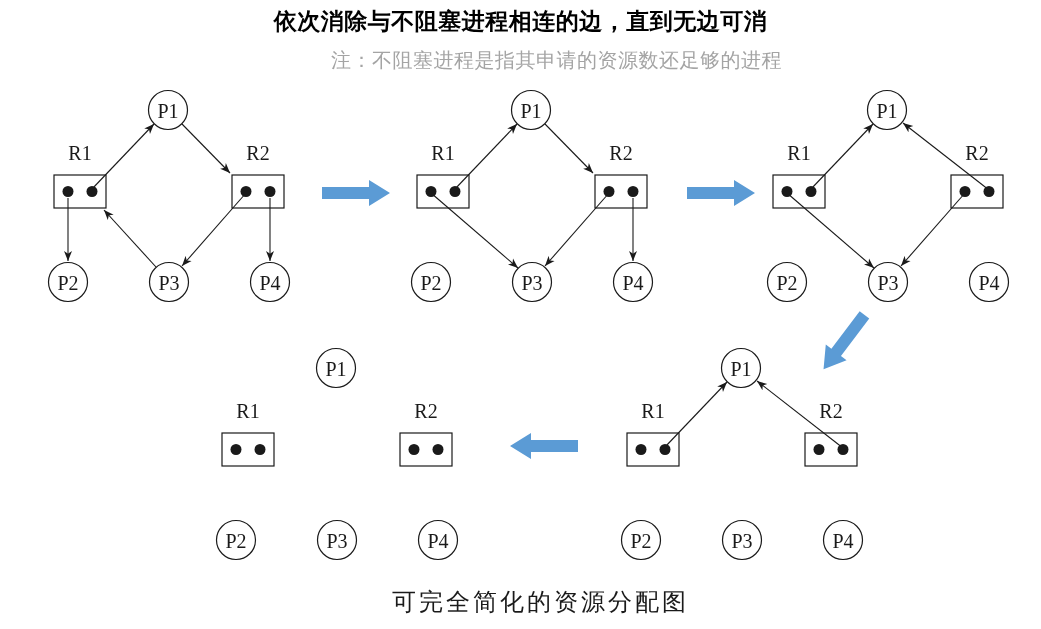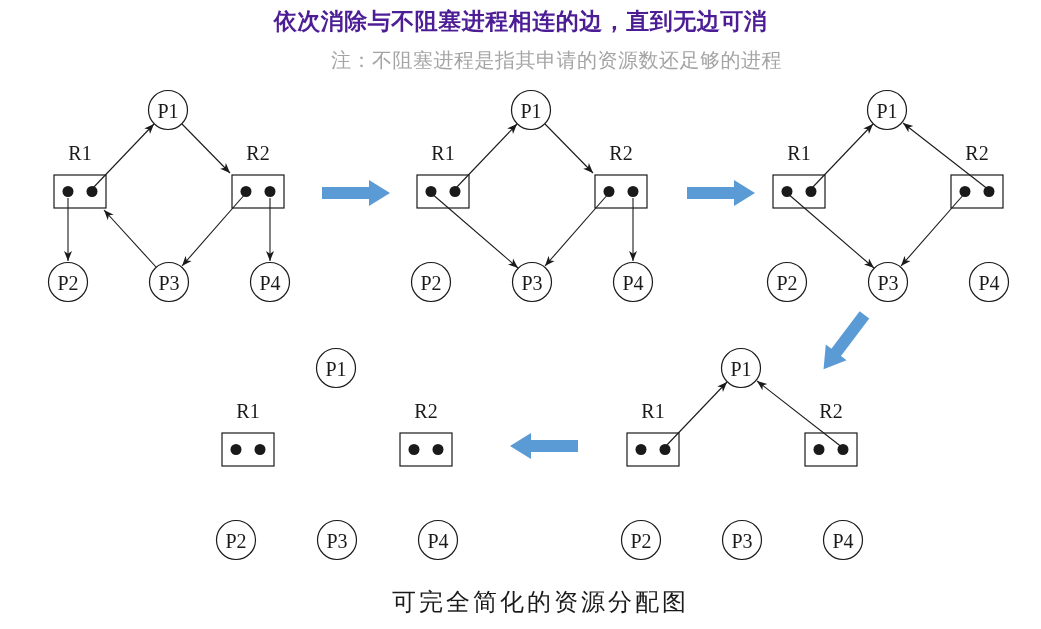--- a/index.html
+++ b/index.html
@@ -12,21 +12,21 @@
   .caption{position:absolute;top:586px;left:0;width:100%;text-align:center;
          font-size:24px;font-weight:400;letter-spacing:3px;padding-left:20px;}
   svg{position:absolute;overflow:visible;}
   svg text{font-family:"Liberation Serif","DejaVu Serif",serif;font-size:20px;}
   .transition{transform-box:fill-box;transform-origin:center center;}
 </style>
 </head>
 <body>
 
 <div class="canvas" id="canvas" style="background: rgb(255, 255, 255);">
-  <div class="title" style="color: #4c1d95;">依次消除与不阻塞进程相连的边，直到无边可消</div>
+  <div class="title" style="color: #000000;">依次消除与不阻塞进程相连的边，直到无边可消</div>
   <div class="subtitle" style="color: rgb(164, 164, 164);">注：不阻塞进程是指其申请的资源数还足够的进程</div>
   <div id="diagram-layer">
       <svg width="290" height="230" style="left: 30px; top: 85px;">
         <defs>
           <marker id="ah0" markerWidth="11" markerHeight="9" refX="10" refY="4.5" orient="auto" markerUnits="userSpaceOnUse">
             <path d="M0,0.5 L10,4.5 L0,8.5 L2.8,4.5 Z" fill="#1a1a1a"></path>
           </marker>
         </defs>
         <rect x="24" y="90" width="52" height="33" fill="none" stroke="#1a1a1a" stroke-width="1.2"></rect>
         <text x="50" y="75" text-anchor="middle" fill="#1a1a1a">R1</text>

